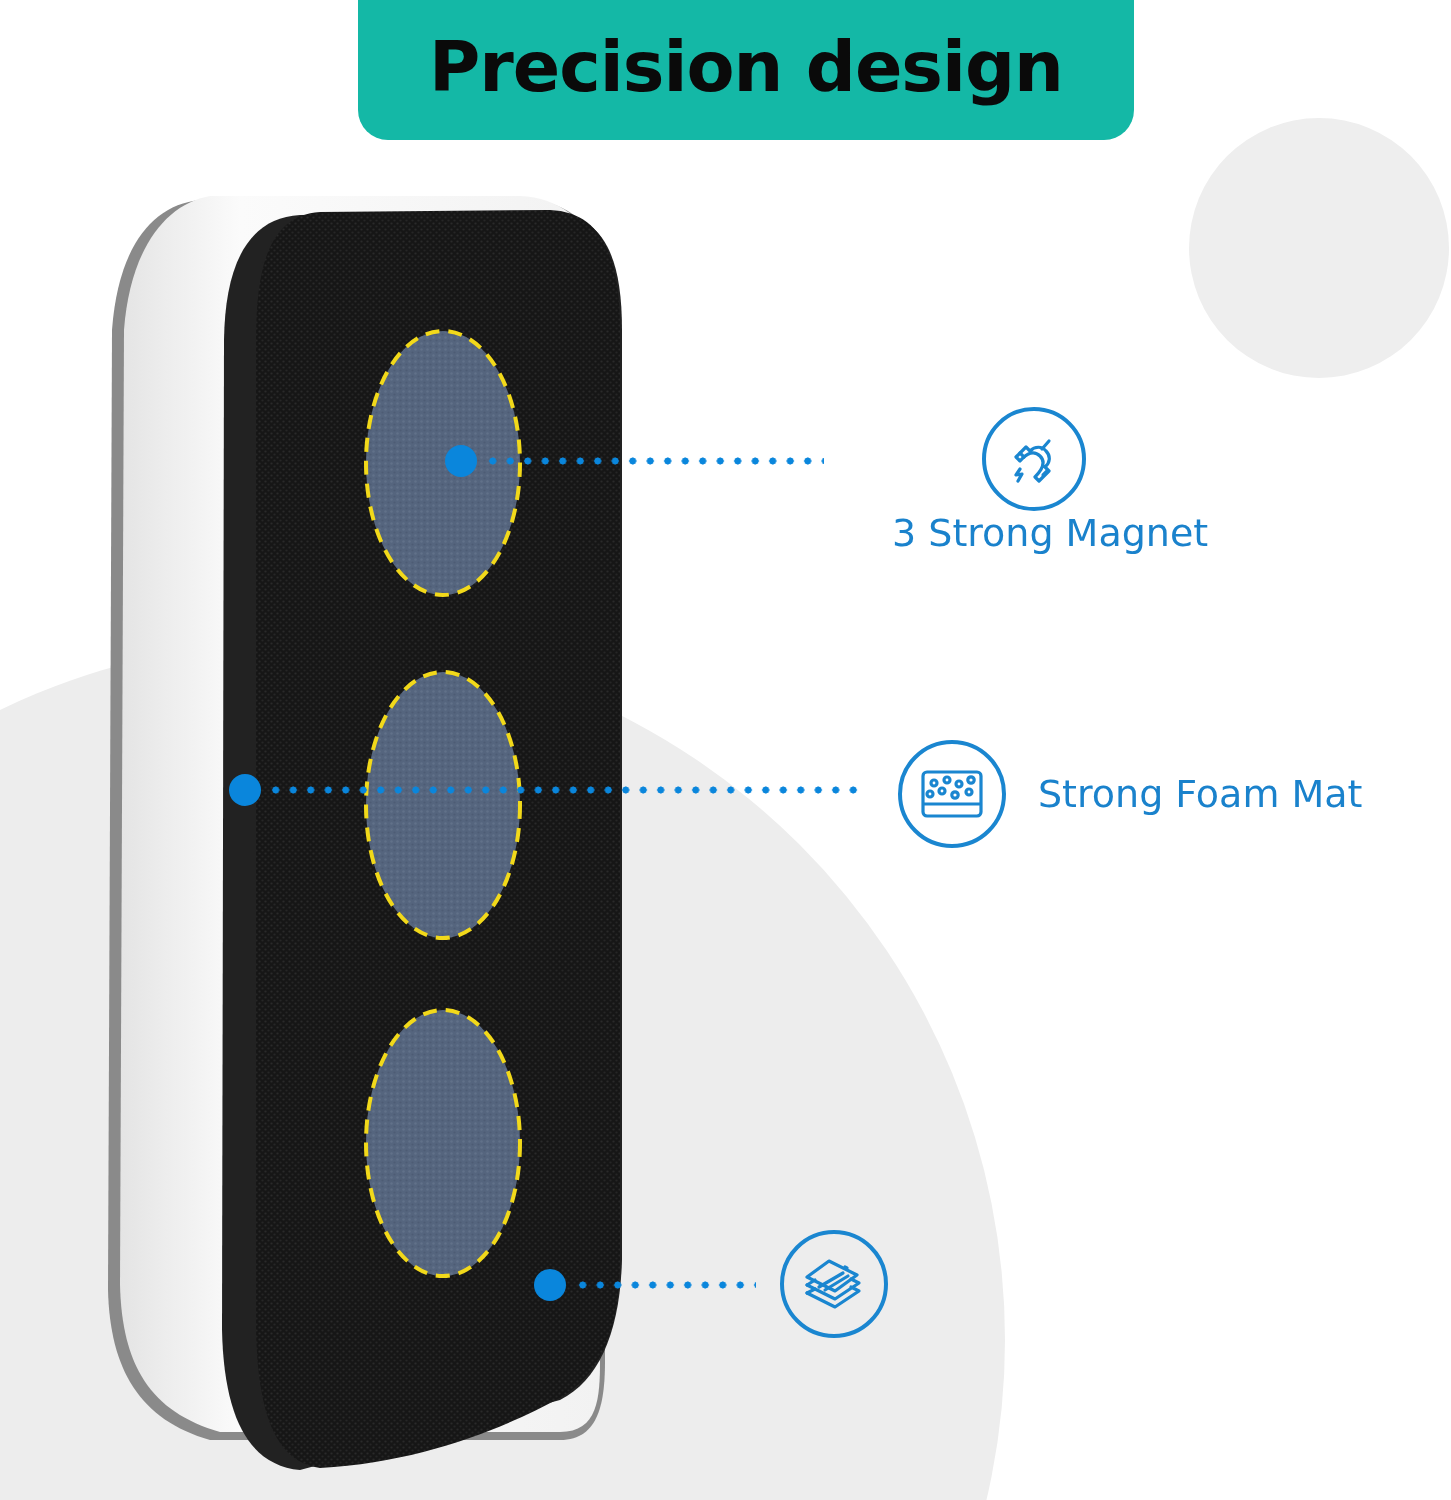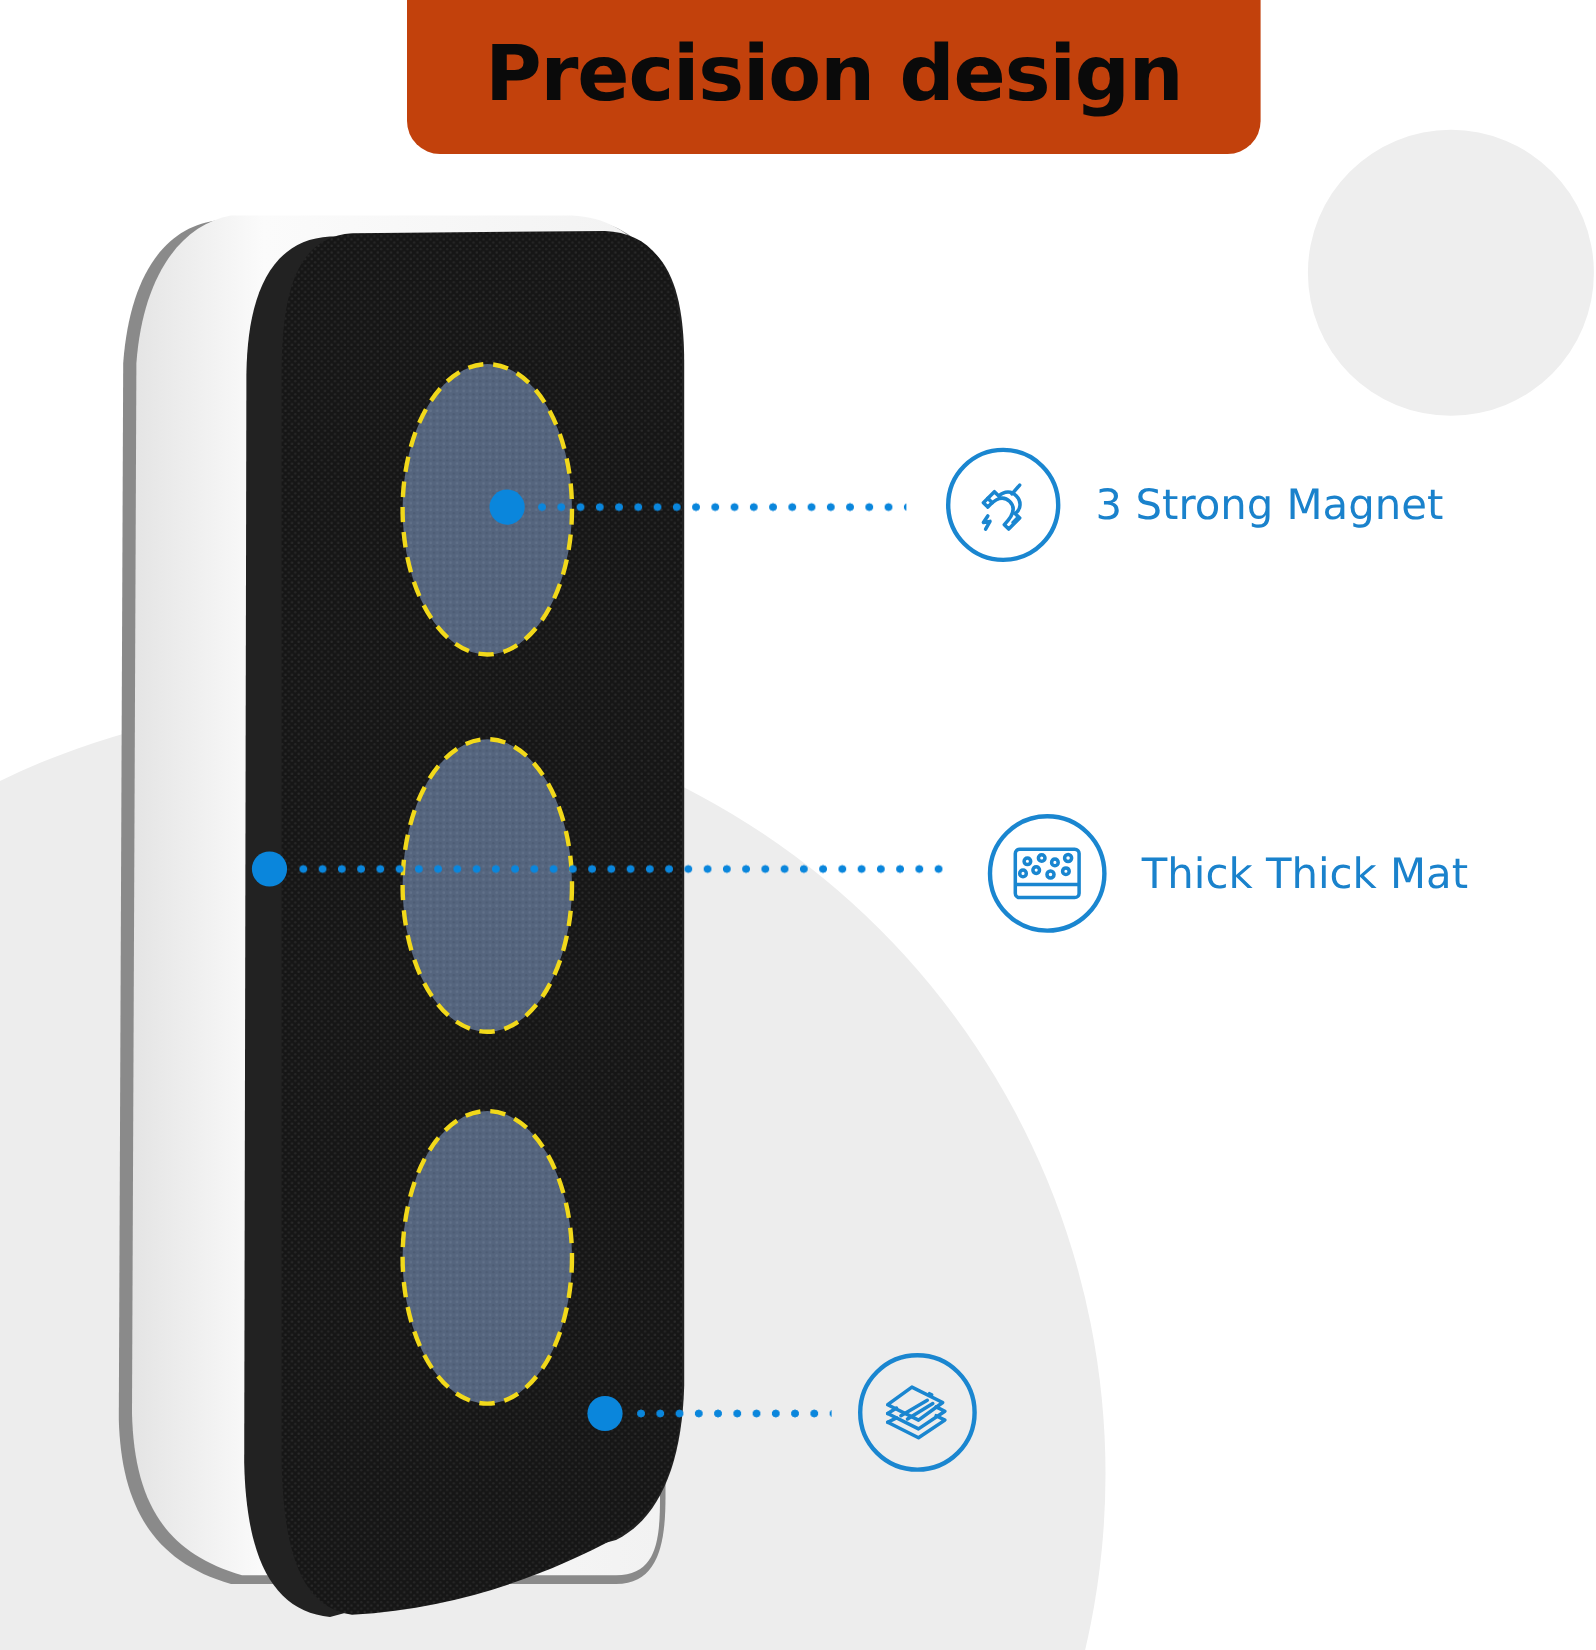--- a/index.html
+++ b/index.html
@@ -12,22 +12,22 @@
     position: absolute; left: -395px; top: 640px;
     width: 1400px; height: 1400px; border-radius: 50%;
     background: #ededed;
   }
   .bg-small-circle {
     position: absolute; left: 1189px; top: 118px;
     width: 260px; height: 260px; border-radius: 50%;
     background: #eeeeee;
   }
   .title-banner {
-    position: absolute; left: 370px; top: 0; width: 776px; height: 140px;
-    background: #c2410c; border-radius: 0 0 30px 30px;
+    position: absolute; left: 358px; top: 0; width: 776px; height: 140px;
+    background: #14b8a6; border-radius: 0 0 30px 30px;
     display: flex; align-items: center; justify-content: center;
   }
   .title-text {
     font-family: "DejaVu Sans", sans-serif; font-weight: bold;
     font-size: 70px; color: #0a0a0a; letter-spacing: -1px;
     margin-top: -6px;
   }
   .device { position: absolute; left: 0; top: 0; width: 700px; height: 1500px; }
   .callout-line {
     position: absolute; height: 8px;
@@ -95,21 +95,21 @@
     <ellipse cx="443" cy="805" rx="77" ry="133" fill="none" stroke="#f2d91a" stroke-width="4" stroke-dasharray="14 9"></ellipse>
   </g>
   <g>
     <ellipse cx="443" cy="1143" rx="77" ry="133" fill="url(#knitBlue)"></ellipse>
     <ellipse cx="443" cy="1143" rx="77" ry="133" fill="none" stroke="#f2d91a" stroke-width="4" stroke-dasharray="14 9"></ellipse>
   </g>
 </svg>
 
 <div class="callout-dot" style="left:445px; top:445px;"></div>
 <div class="callout-line" style="left:484px; top:457px; width:340px;"></div>
-<div class="feature" style="left:860px; top:407px;">
+<div class="feature" style="left:860px; top:407px;flex-direction:column;">
   <div class="feature-icon">
     <svg width="64" height="64" viewBox="0 0 64 64" fill="none" stroke="#1a86d0" stroke-width="3.2" stroke-linejoin="round" stroke-linecap="round">
       <path d="M14 30 L24 20 L28 24 C33 19 40 19 44 24 C49 29 48 36 43 40 L47 44 L37 54 L33 50 C41 42 44 35 38 29 C32 23 25 26 18 34 Z"></path>
       <path d="M18 26 L22 30"></path>
       <path d="M41 48 L45 44"></path>
       <path d="M47 14 L40 22"></path>
       <path d="M18 42 L14 48 L20 47 L16 54"></path>
     </svg>
   </div>
   <span class="feature-label">3 Strong Magnet</span>
@@ -125,21 +125,21 @@
       <circle cx="16" cy="17" r="3"></circle>
       <circle cx="29" cy="14" r="3"></circle>
       <circle cx="41" cy="18" r="3"></circle>
       <circle cx="53" cy="14" r="3.2"></circle>
       <circle cx="12" cy="28" r="3"></circle>
       <circle cx="24" cy="25" r="3"></circle>
       <circle cx="37" cy="29" r="3.2"></circle>
       <circle cx="51" cy="26" r="3"></circle>
     </svg>
   </div>
-  <span class="feature-label">Thick Thick Mat</span>
+  <span class="feature-label">Strong Foam Mat</span>
 </div>
 
 <div class="callout-dot" style="left:534px; top:1269px;"></div>
 <div class="callout-line" style="left:574px; top:1281px; width:182px;"></div>
 <div class="feature" style="left:780px; top:1230px;">
   <div class="feature-icon" style="width:108px;height:108px;">
     <svg width="70" height="70" viewBox="0 0 70 70" fill="none" stroke="#1a86d0" stroke-width="3.2" stroke-linejoin="round" stroke-linecap="round">
       <path d="M8 28 L30 12 L58 26 L36 42 Z"></path>
       <path d="M8 36 L16 31"></path>
       <path d="M8 36 L36 50 L60 34 L52 30"></path>

